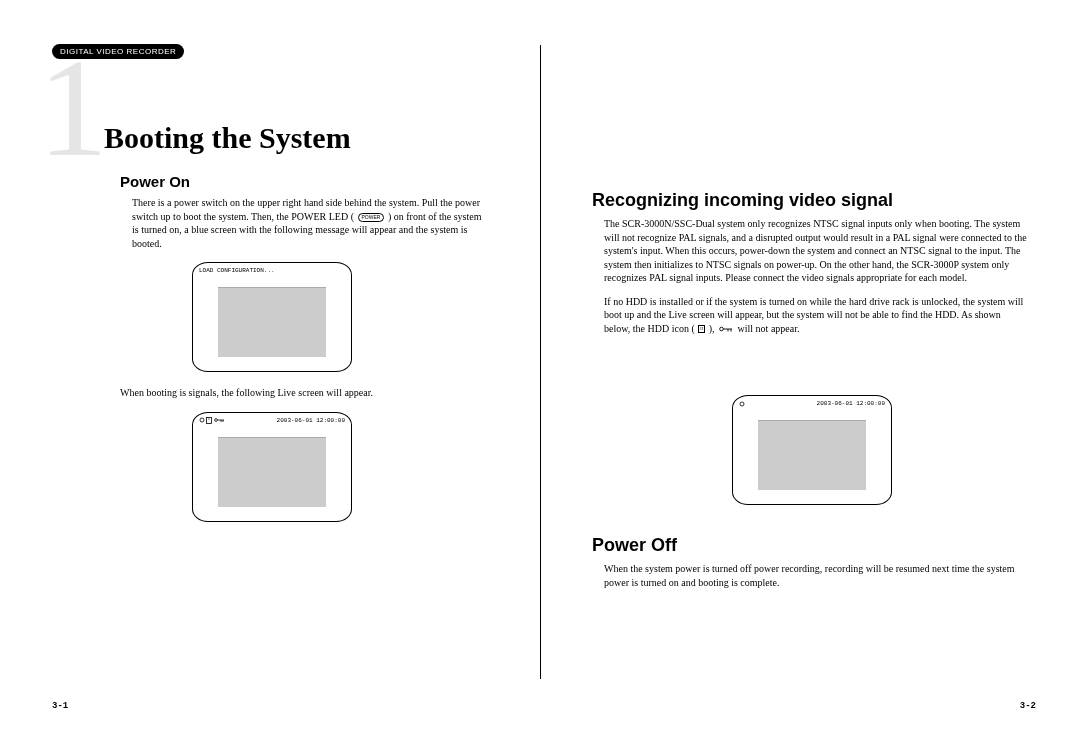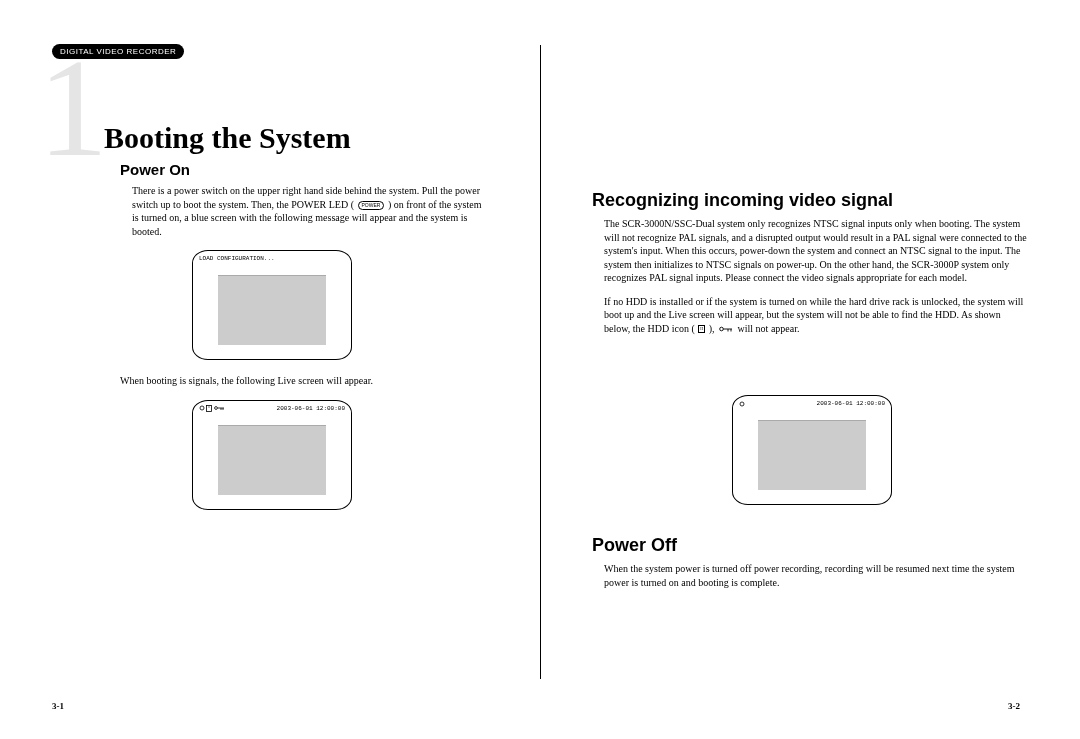--- a/index.html
+++ b/index.html
@@ -60,21 +60,21 @@
     font-weight: bold;
     font-size: 30px;
     margin-top: 52px;
     margin-left: 52px;
     z-index: 1;
   }
   .section-title {
     font-family: Arial, Helvetica, sans-serif;
     font-weight: bold;
     font-size: 15px;
-    margin-top: 6px;
+    margin-top: 18px;
     margin-bottom: 6px;
     margin-left: 68px;
   }
   .right-section-title {
     font-family: Arial, Helvetica, sans-serif;
     font-weight: bold;
     font-size: 18px;
     margin-top: 150px;
     margin-bottom: 6px;
     margin-left: 0;
@@ -155,26 +155,26 @@
     margin: 0 1px;
   }
   .key-icon {
     display: inline-block;
     vertical-align: middle;
     margin: 0 1px;
   }
   .page-num {
     position: absolute;
     bottom: 28px;
-    font-family: Liberation Serif, serif;
+    font-family: Liberation Mono, monospace;
     font-weight: bold;
     font-size: 9px;
   }
   .page-num.left { left: 52px; }
-  .page-num.right { right: 60px; }
+  .page-num.right { right: 44px; }
   .tiny-icon {
     display: inline-block;
     vertical-align: middle;
   }
 </style>
 </head>
 <body>
 
 <div class="spread">
 

